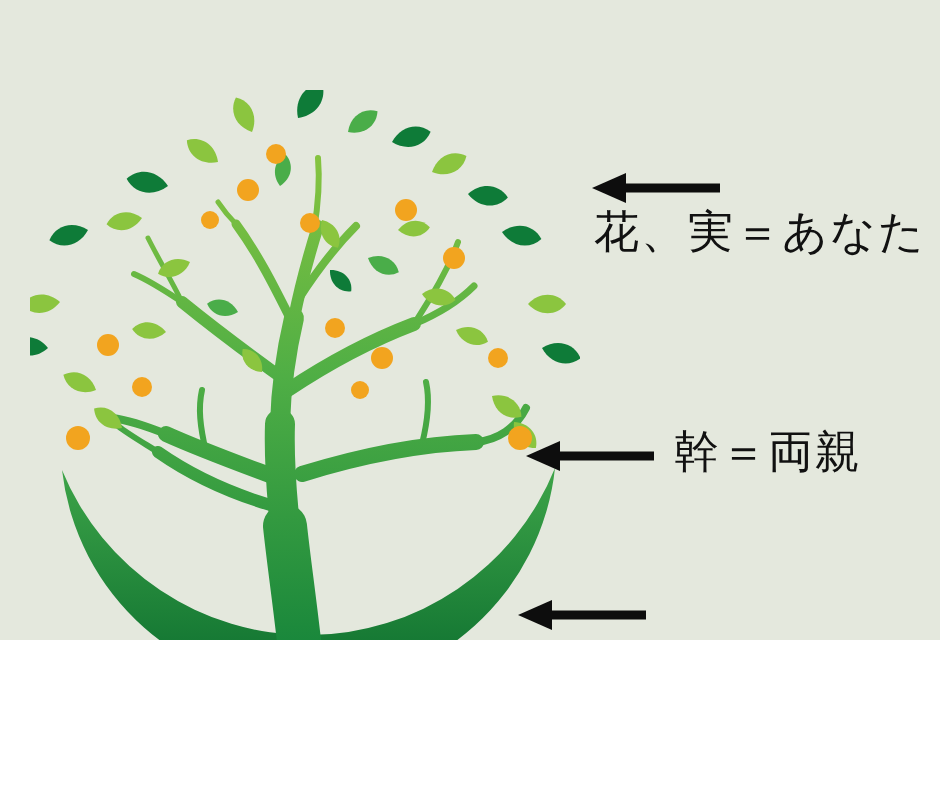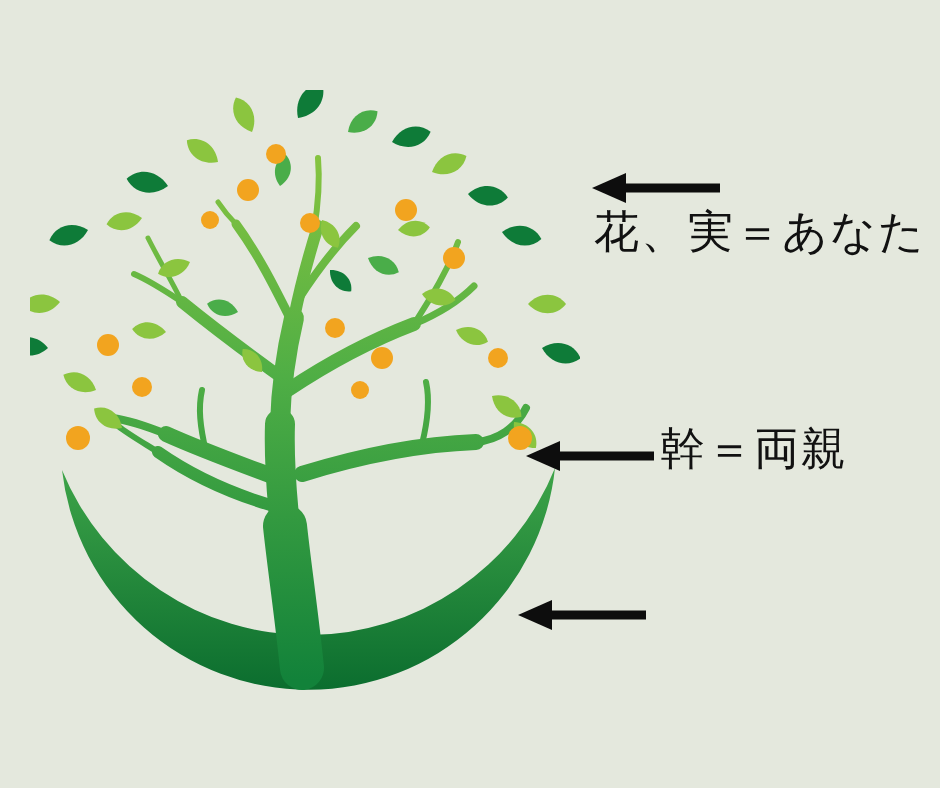--- a/index.html
+++ b/index.html
@@ -12,21 +12,21 @@
     --fruit:#f2a41f;
     --trunk-top:#8cc63f;
     --trunk-mid:#4fae45;
     --trunk-bottom:#12823a;
     --cres-top:#3fa649;
     --cres-bottom:#0a6c2e;
   }
   html,body{margin:0;padding:0;}
   .stage{
     position:relative;
-    width:940px;height:788px;
+    width:940px;height:640px;
     background:var(--background);
     overflow:hidden;
     font-family:"Liberation Serif","DejaVu Serif",serif;
   }
   .tree-svg{position:absolute;left:30px;top:90px;}
   .branch{fill:none;stroke:url(#gtree);stroke-linecap:round;}
   .cres{fill:url(#gcres);}
   .lf-d{fill:var(--leaf-dark);}
   .lf-l{fill:var(--leaf-light);}
   .lf-m{fill:var(--leaf-mid);}
@@ -154,20 +154,20 @@
   <svg class="arrow" style="left:588px;top:170px;" width="136" height="36">
     <line x1="132" y1="18" x2="34" y2="18"></line>
     <polygon points="38,3 38,33 4,18"></polygon>
   </svg>
   <div class="annotation-text" style="left:594px;top:210px;">花、実＝あなた</div>
 
   <svg class="arrow" style="left:522px;top:438px;" width="136" height="36">
     <line x1="132" y1="18" x2="34" y2="18"></line>
     <polygon points="38,3 38,33 4,18"></polygon>
   </svg>
-  <div class="annotation-text" style="left:660px;top:430px;font-family:Liberation Mono, monospace;">幹＝両親</div>
+  <div class="annotation-text" style="left:674px;top:430px;">幹＝両親</div>
 
   <svg class="arrow" style="left:514px;top:597px;" width="136" height="36">
     <line x1="132" y1="18" x2="34" y2="18"></line>
     <polygon points="38,3 38,33 4,18"></polygon>
   </svg>
 
 </div>
 
 </body></html>

